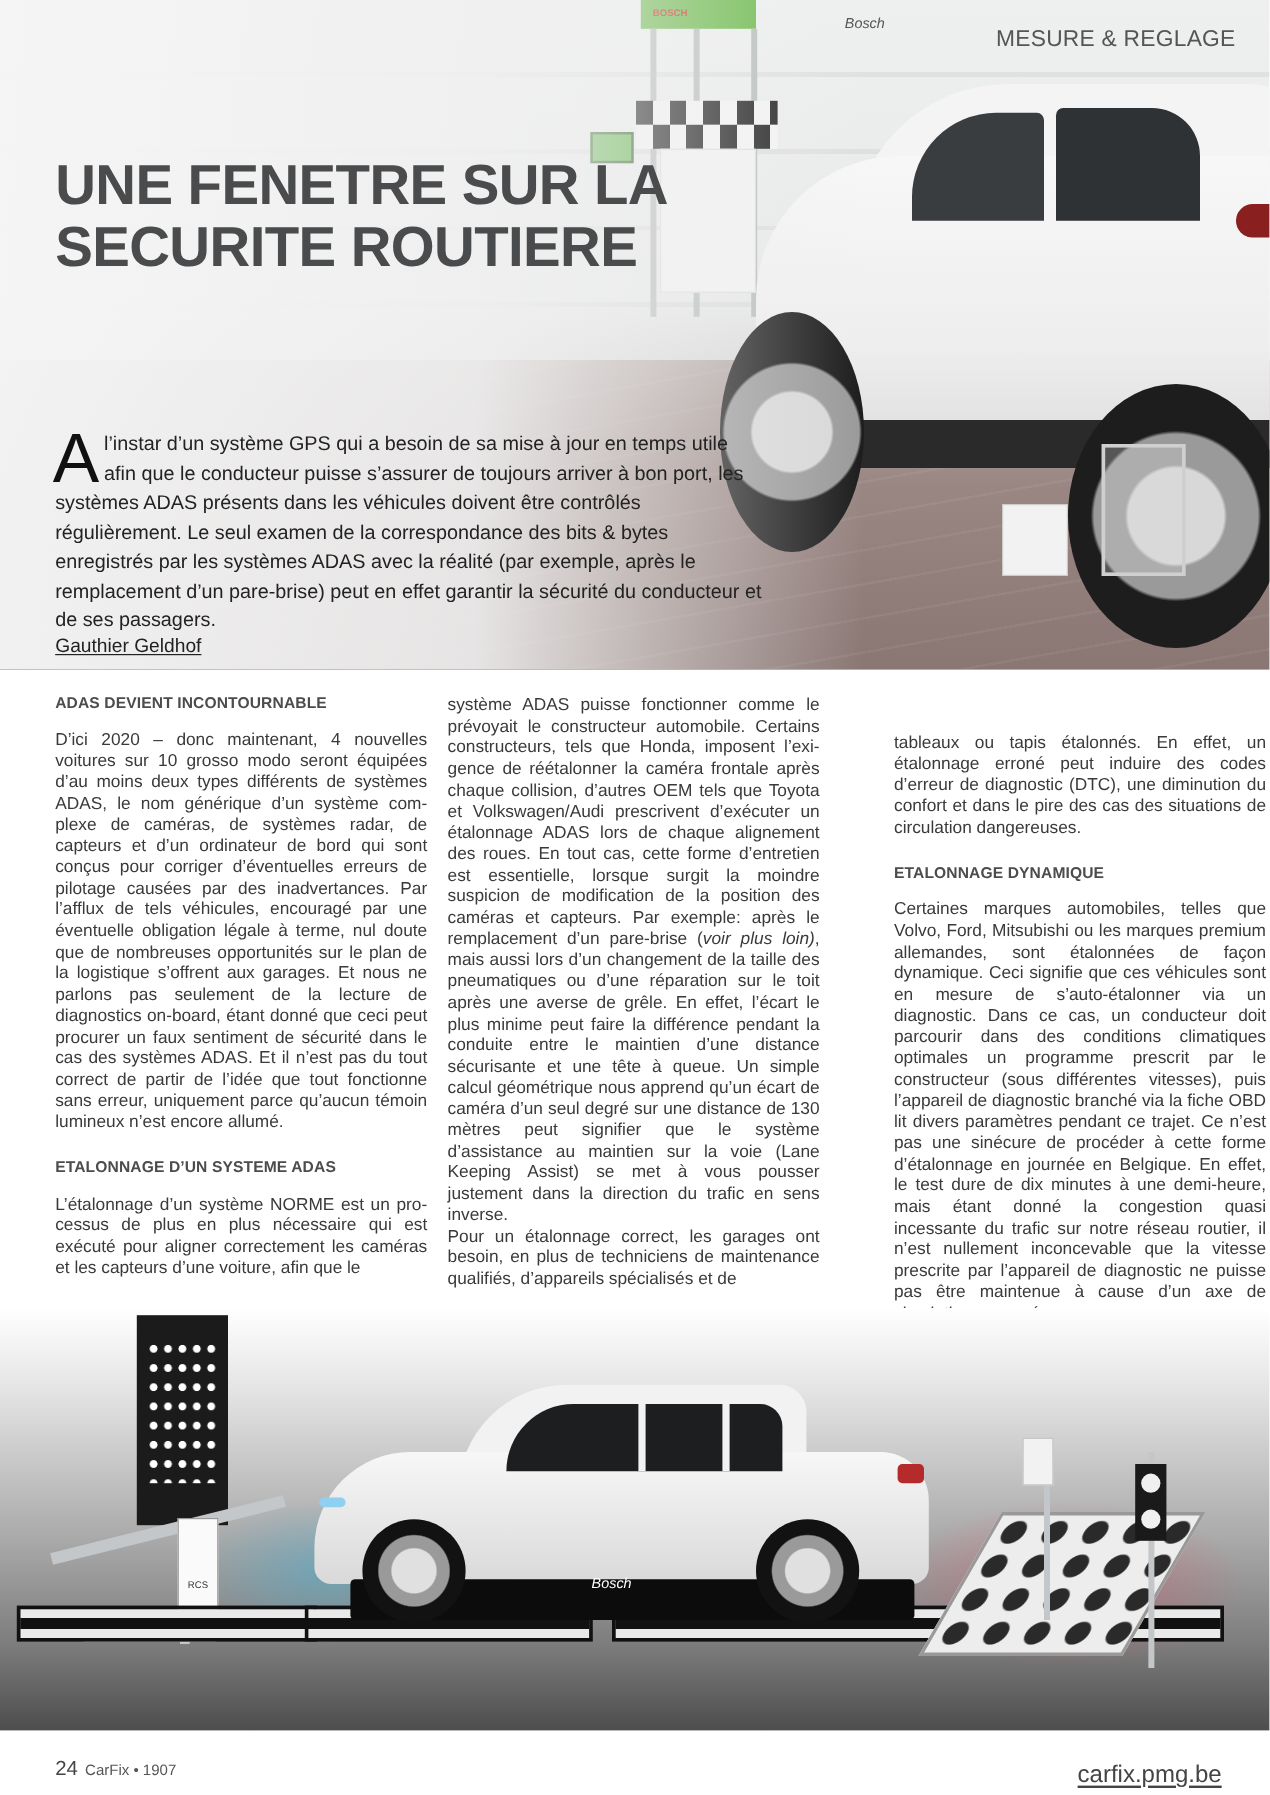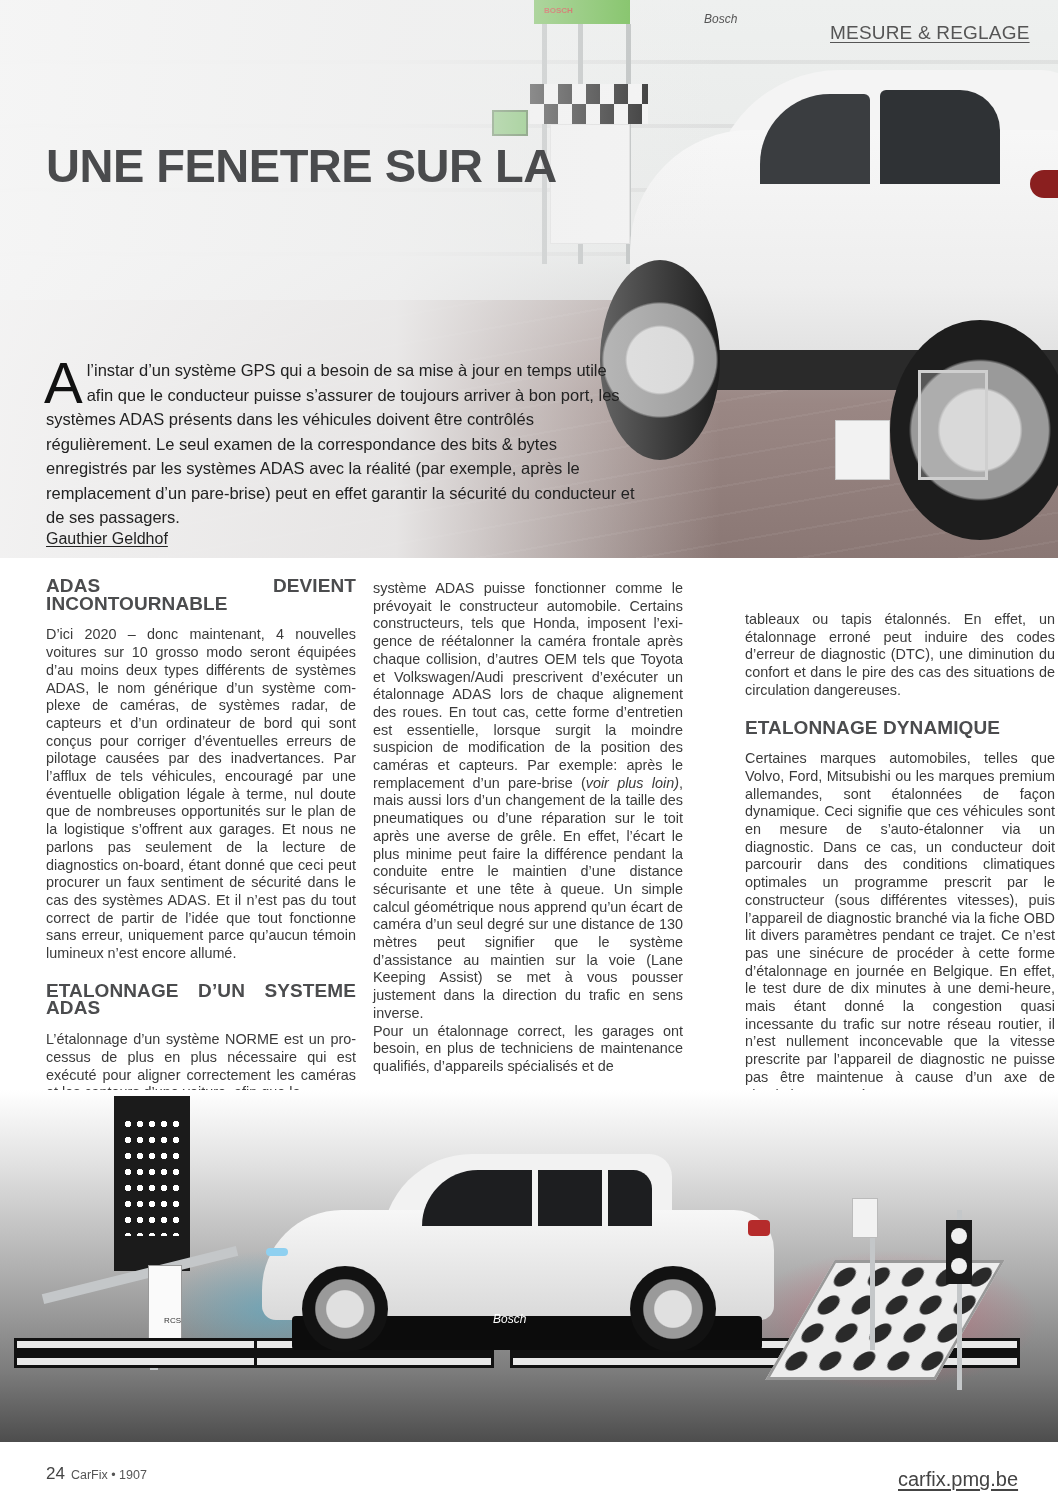--- a/index.html
+++ b/index.html
@@ -40,54 +40,54 @@
   .suv .win1 { position: absolute; left: 160px; top: 44px; width: 110px; height: 90px; background: #3a3d40; border-radius: 70px 6px 0 0; }
   .suv .win2 { position: absolute; left: 280px; top: 40px; width: 120px; height: 94px; background: #2f3235; border-radius: 6px 40px 0 0; }
   .suv .tail { position: absolute; left: 430px; top: 120px; width: 50px; height: 28px; background: #8a1f1f; border-radius: 14px 0 0 14px; }
   .suv .sill { position: absolute; left: 40px; top: 300px; width: 440px; height: 40px; background: #2a2a2a; border-radius: 0 0 10px 10px; }
   .suv .wheel { position: absolute; border-radius: 50%; background: radial-gradient(circle, #d8d8d8 0 28%, #9a9a9a 30% 48%, #1d1d1d 50% 100%); }
   .suv .clamp { position: absolute; width: 70px; height: 110px; border: 3px solid #cfcfcf; background: rgba(220,220,220,0.3); }
   .suv .plate { position: absolute; width: 55px; height: 60px; background: #f2f2f2; border: 1px solid #ccc; }
 
   .photo-credit { position: absolute; font-style: italic; font-size: 12px; color: #555; }
   .section-tag { position: absolute; left: 830px; top: 22px; font-size: 19px; color: #555;
-    text-decoration: underline; text-underline-offset: 3px; letter-spacing: 0.2px; }
-
-  .title { position: absolute; left: 46px; top: 140px; font-size: 47px; line-height: 52px;
+    text-underline-offset: 3px; letter-spacing: 0.2px; }
+
+  .title { position: absolute; left: 46px; top: 128px; font-size: 47px; line-height: 52px;
     font-weight: bold; color: #4a4b4d; letter-spacing: -0.5px; }
   .title div { white-space: nowrap; }
   .subtitle { position: absolute; left: 46px; top: 266px; font-size: 19px; line-height: 36px; color: #333; letter-spacing: 0.3px; }
   .intro { position: absolute; left: 46px; top: 358px; width: 590px; font-size: 16.5px; line-height: 24.5px; color: #222; }
   .intro .dropcap { float: left; font-size: 58px; line-height: 46px; margin: 2px 4px 0 -2px; color: #111; }
   .byline { position: absolute; left: 46px; top: 530px; font-size: 16px; color: #222; text-decoration: underline; text-underline-offset: 2px; }
 
   
   .col { position: absolute; top: 577px; width: 310px; font-size: 14.4px; line-height: 17.7px; color: #3a3a3a; text-align: justify; hyphens: manual; }
   .col1 { left: 46px; }
   .col2 { left: 373px; top: 580px; }
   .col3 { left: 745px; top: 580px; margin-top: 31px; }
-  .col h3 { font-size: 19px; font-weight: bold; color: #4b4c4e; margin-bottom: 14px; letter-spacing: 0.1px; }
+  .col h3 { font-size: 13px; font-weight: bold; color: #4b4c4e; margin-bottom: 14px; letter-spacing: 0.1px; }
   .col p { margin-bottom: 0; }
   .col .gap { height: 19px; }
   .col i { font-style: italic; }
 
   
   .bottom-img { position: absolute; left: 0; top: 1090px; width: 1058px; height: 352px; overflow: hidden;
     background: linear-gradient(180deg, #ffffff 0%, #e3e3e3 20%, #a9a9a9 55%, #7c7c7c 80%, #4d4d4d 100%); }
   .bottom-img .glow-blue { position: absolute; left: 160px; top: 160px; width: 220px; height: 120px; border-radius: 50%;
     background: radial-gradient(ellipse, rgba(80,170,200,0.55), rgba(80,170,200,0) 70%); }
   .bottom-img .glow-red { position: absolute; left: 740px; top: 160px; width: 300px; height: 140px; border-radius: 50%;
     background: radial-gradient(ellipse, rgba(210,90,110,0.55), rgba(210,90,110,0) 70%); }
   .stripes { position: absolute; height: 30px; top: 248px; border: 3px solid #111;
     background: linear-gradient(180deg, #e9e9e9 0 30%, #111 30% 70%, #e9e9e9 70% 100%); }
   .board { position: absolute; left: 114px; top: 6px; width: 76px; height: 175px; background: #1b1b1b; }
   .board .dots { position: absolute; left: 8px; top: 20px; width: 60px; height: 120px;
     background: radial-gradient(circle, #ffffff 0 3px, transparent 3.5px) 0 0 / 12px 16px; }
   .stand { position: absolute; background: #c4c7c9; }
-  .rcs { position: absolute; left: 148px; top: 175px; width: 34px; height: 95px; background: #fafafa; border: 1px solid #999; font-size: 8px; color: #333; text-align: right; padding-top: 50px; }
+  .rcs { position: absolute; left: 148px; top: 175px; width: 34px; height: 95px; background: #fafafa; border: 1px solid #999; font-size: 8px; color: #333; text-align: center; padding-top: 50px; }
   .wagon { position: absolute; left: 262px; top: 58px; width: 512px; height: 205px; }
   .wagon .body { position: absolute; left: 0; top: 62px; width: 512px; height: 110px; background: linear-gradient(180deg, #f7f7f7, #d9d9d9); border-radius: 80px 40px 14px 14px; }
   .wagon .roof { position: absolute; left: 120px; top: 6px; width: 290px; height: 90px; background: #f2f2f2; border-radius: 120px 30px 0 0; }
   .wagon .win { position: absolute; left: 160px; top: 22px; width: 230px; height: 56px; background: #1d1e20; border-radius: 60px 20px 0 0; }
   .wagon .pillar { position: absolute; left: 270px; top: 22px; width: 6px; height: 56px; background: #f2f2f2; }
   .wagon .pillar2 { position: absolute; left: 340px; top: 22px; width: 6px; height: 56px; background: #f2f2f2; }
   .wagon .light { position: absolute; left: 486px; top: 72px; width: 22px; height: 16px; background: #b52b2b; border-radius: 4px; }
   .wagon .head { position: absolute; left: 4px; top: 100px; width: 22px; height: 8px; background: #8fd0f0; border-radius: 4px; }
   .wagon .wheel { position: absolute; top: 118px; width: 86px; height: 86px; border-radius: 50%;
     background: radial-gradient(circle, #e0e0e0 0 30%, #9a9a9a 32% 48%, #121212 50% 100%); }
@@ -139,20 +139,21 @@
     <div class="plate" style="left:235px; top:370px;"></div>
   </div>
 
   <div class="fade"></div>
 
   <div class="photo-credit" style="left:704px; top:12px;">Bosch</div>
   <div class="section-tag">MESURE &amp; REGLAGE</div>
 
   <h1 class="title">
     <div>UNE FENETRE SUR LA</div>
+    <div>SECURITE ROUTIERE</div>
   </h1>
 
 
   <div class="intro">
     <span class="dropcap">A</span><span>l’instar d’un système GPS qui a besoin de sa mise à jour en temps utile afin que le conducteur puisse s’assurer de toujours arriver à bon port, les systèmes ADAS présents dans les véhicules doivent être contrôlés régulièrement. Le seul examen de la correspondance des bits &amp; bytes enregistrés par les systèmes ADAS avec la réalité (par exemple, après le remplacement d’un pare-brise) peut en effet garantir la sécurité du conducteur et de ses passagers.</span>
   </div>
 
   <div class="byline">Gauthier Geldhof</div>
 </div>
 

